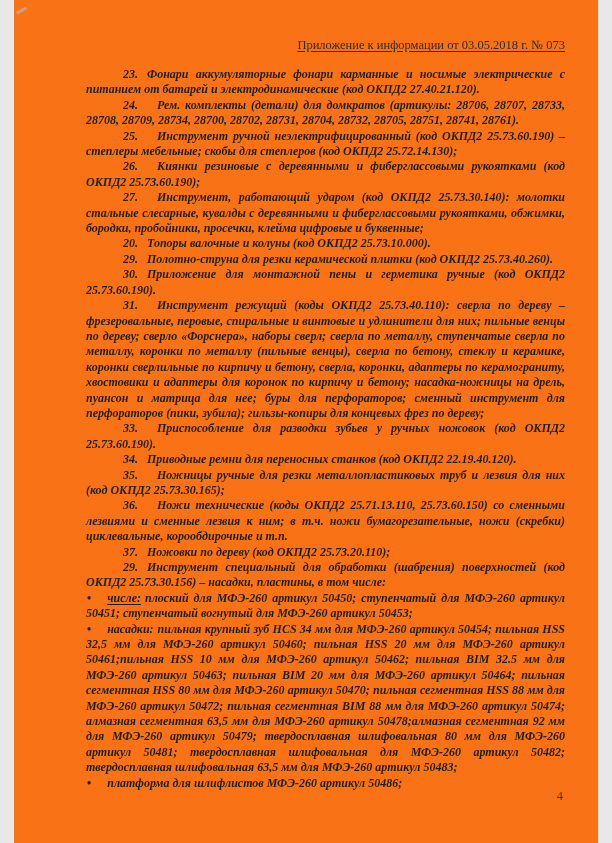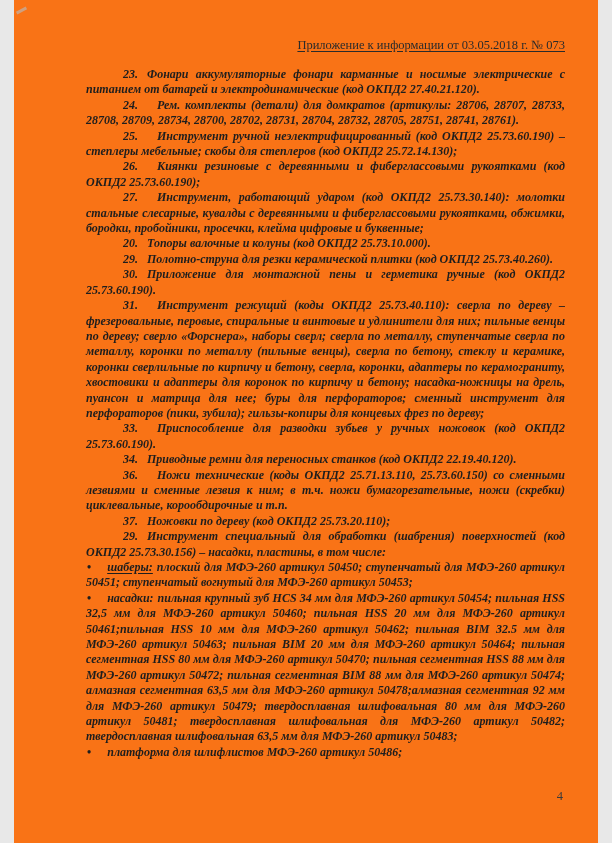--- a/index.html
+++ b/index.html
@@ -67,23 +67,24 @@
     <p class="item tab"><span class="num">24.</span><span>Рем. комплекты (детали) для домкратов (артикулы: 28706, 28707, 28733, 28708, 28709, 28734, 28700, 28702, 28731, 28704, 28732, 28705, 28751, 28741, 28761).</span></p>
     <p class="item tab"><span class="num">25.</span><span>Инструмент ручной неэлектрифицированный (код ОКПД2 25.73.60.190) – степлеры мебельные; скобы для степлеров (код ОКПД2 25.72.14.130);</span></p>
     <p class="item tab"><span class="num">26.</span><span>Киянки резиновые с деревянными и фиберглассовыми рукоятками (код ОКПД2 25.73.60.190);</span></p>
     <p class="item tab"><span class="num">27.</span><span>Инструмент, работающий ударом (код ОКПД2 25.73.30.140): молотки стальные слесарные, кувалды с деревянными и фиберглассовыми рукоятками, обжимки, бородки, пробойники, просечки, клейма цифровые и буквенные;</span></p>
     <p class="item"><span class="num">20.</span><span>Топоры валочные и колуны (код ОКПД2 25.73.10.000).</span></p>
     <p class="item"><span class="num">29.</span><span>Полотно-струна для резки керамической плитки (код ОКПД2 25.73.40.260).</span></p>
     <p class="item"><span class="num">30.</span><span>Приложение для монтажной пены и герметика ручные (код ОКПД2 25.73.60.190).</span></p>
     <p class="item tab"><span class="num">31.</span><span>Инструмент режущий (коды ОКПД2 25.73.40.110): сверла по дереву – фрезеровальные, перовые, спиральные и винтовые и удлинители для них; пильные венцы по дереву; сверло «Форснера», наборы сверл; сверла по металлу, ступенчатые сверла по металлу, коронки по металлу (пильные венцы), сверла по бетону, стеклу и керамике, коронки сверлильные по кирпичу и бетону, сверла, коронки, адаптеры по керамограниту, хвостовики и адаптеры для коронок по кирпичу и бетону; насадка-ножницы на дрель, пуансон и матрица для нее; буры для перфораторов; сменный инструмент для перфораторов (пики, зубила); гильзы-копиры для концевых фрез по дереву;</span></p>
     <p class="item tab"><span class="num">33.</span><span>Приспособление для разводки зубьев у ручных ножовок (код ОКПД2 25.73.60.190).</span></p>
     <p class="item"><span class="num">34.</span><span>Приводные ремни для переносных станков (код ОКПД2 22.19.40.120).</span></p>
+    <p class="item tab"><span class="num">35.</span><span>Ножницы ручные для резки металлопластиковых труб и лезвия для них (код ОКПД2 25.73.30.165);</span></p>
     <p class="item tab"><span class="num">36.</span><span>Ножи технические (коды ОКПД2 25.71.13.110, 25.73.60.150) со сменными лезвиями и сменные лезвия к ним; в т.ч. ножи бумагорезательные, ножи (скребки) циклевальные, корообдирочные и т.п.</span></p>
     <p class="item"><span class="num">37.</span><span>Ножовки по дереву (код ОКПД2 25.73.20.110);</span></p>
     <p class="item"><span class="num">29.</span><span>Инструмент специальный для обработки (шабрения) поверхностей (код ОКПД2 25.73.30.156) – насадки, пластины, в том числе:</span></p>
 
-    <p class="bullet"><span class="dot">•</span><span class="lead u">шаберы:</span><span>плоский для МФЭ-260 артикул 50450; ступенчатый для МФЭ-260 артикул 50451; ступенчатый вогнутый для МФЭ-260 артикул 50453;</span></p>
+    <p class="bullet"><span class="dot">•</span><span class="lead u">числе:</span><span>плоский для МФЭ-260 артикул 50450; ступенчатый для МФЭ-260 артикул 50451; ступенчатый вогнутый для МФЭ-260 артикул 50453;</span></p>
     <p class="bullet"><span class="dot">•</span><span class="lead">насадки:</span><span>пильная крупный зуб HCS 34 мм для МФЭ-260 артикул 50454; пильная HSS 32,5 мм для МФЭ-260 артикул 50460; пильная HSS 20 мм для МФЭ-260 артикул 50461;пильная HSS 10 мм для МФЭ-260 артикул 50462; пильная BIM 32.5 мм для МФЭ-260 артикул 50463; пильная BIM 20 мм для МФЭ-260 артикул 50464; пильная сегментная HSS 80 мм для МФЭ-260 артикул 50470; пильная сегментная HSS 88 мм для МФЭ-260 артикул 50472; пильная сегментная BIM 88 мм для МФЭ-260 артикул 50474; алмазная сегментная 63,5 мм для МФЭ-260 артикул 50478;алмазная сегментная 92 мм для МФЭ-260 артикул 50479; твердосплавная шлифовальная 80 мм для МФЭ-260 артикул 50481; твердосплавная шлифовальная для МФЭ-260 артикул 50482; твердосплавная шлифовальная 63,5 мм для МФЭ-260 артикул 50483;</span></p>
     <p class="bullet"><span class="dot">•</span><span>платформа для шлифлистов МФЭ-260 артикул 50486;</span></p>
   </div>
 
   <div class="page-number">4</div>
 </div>
 
 </body></html>

